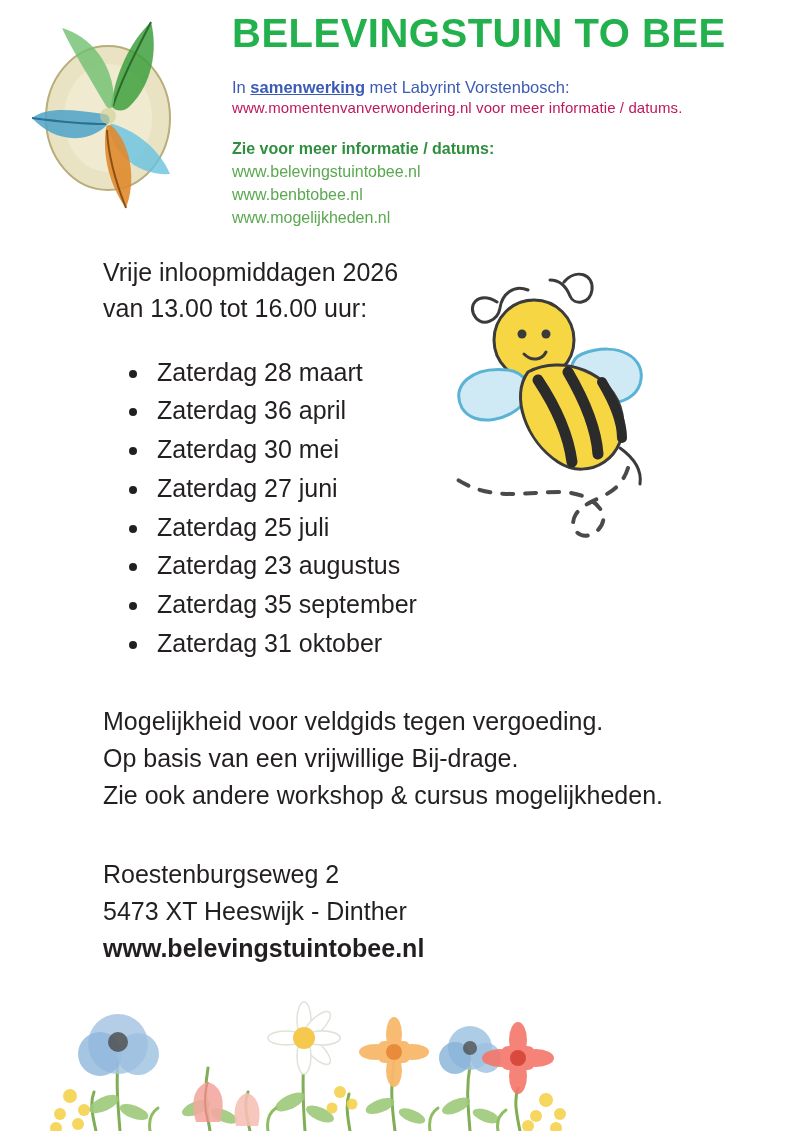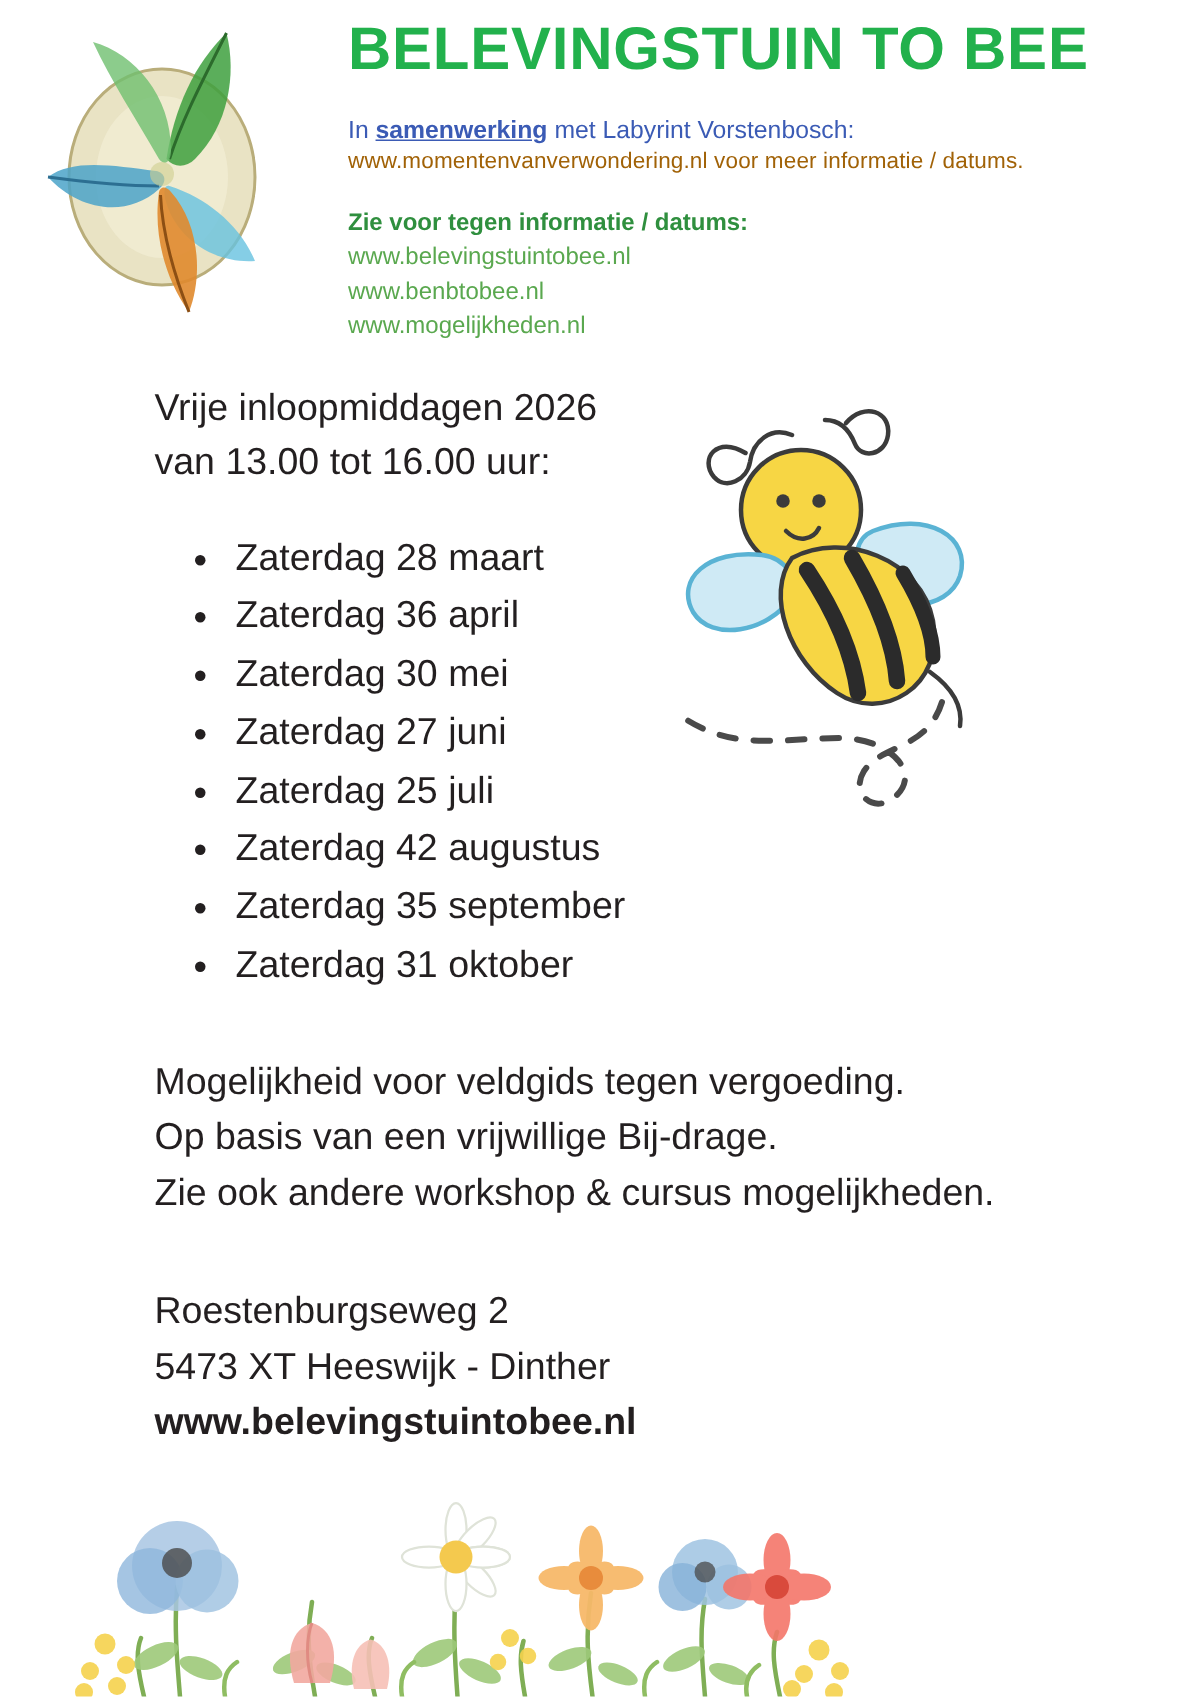--- a/index.html
+++ b/index.html
@@ -50,21 +50,21 @@
     line-height: 1.35;
   }
   .coop .u {
     text-decoration: underline;
     font-weight: bold;
   }
   .coop .b {
     font-weight: normal;
   }
   .coop .url-line {
-    color: #a16207;
+    color: #be185d;
     font-size: 15px;
     letter-spacing: 0.1px;
   }
   .info-block {
     margin-top: 18px;
     font-size: 16px;
     line-height: 1.45;
   }
   .info-head {
     color: #2f8f3e;
@@ -158,21 +158,21 @@
     <div class="title">BELEVINGSTUIN TO BEE</div>
 
     <div class="coop">
       <div>
         <span>In </span><span class="u">samenwerking</span><span> met </span><span class="b">Labyrint Vorstenbosch</span><span>:</span>
       </div>
       <div class="url-line">www.momentenvanverwondering.nl voor meer informatie / datums.</div>
     </div>
 
     <div class="info-block">
-      <div class="info-head">Zie voor tegen informatie / datums:</div>
+      <div class="info-head">Zie voor meer informatie / datums:</div>
       <div class="info-link">www.belevingstuintobee.nl</div>
       <div class="info-link">www.benbtobee.nl</div>
       <div class="info-link">www.mogelijkheden.nl</div>
     </div>
   </div>
 </div>
 
 <svg class="bee-art" viewBox="0 0 300 300">
 
   <path d="M55 40 C36 28 24 44 34 56 C42 65 56 58 58 46 C60 32 72 22 86 28" stroke="#3b3b3b" stroke-width="3" fill="none" stroke-linecap="round"></path>
@@ -202,21 +202,21 @@
     <div>Vrije inloopmiddagen 2026</div>
     <div>van 13.00 tot 16.00 uur:</div>
   </div>
 
   <ul class="dates">
     <li>Zaterdag 28 maart</li>
     <li>Zaterdag 36 april</li>
     <li>Zaterdag 30 mei</li>
     <li>Zaterdag 27 juni</li>
     <li>Zaterdag 25 juli</li>
-    <li>Zaterdag 42 augustus</li>
+    <li>Zaterdag 23 augustus</li>
     <li>Zaterdag 35 september</li>
     <li>Zaterdag 31 oktober</li>
   </ul>
 
   <div class="para">
     <div>Mogelijkheid voor veldgids tegen vergoeding.</div>
     <div>Op basis van een vrijwillige Bij-drage.</div>
     <div>Zie ook andere workshop &amp; cursus mogelijkheden.</div>
   </div>
 

